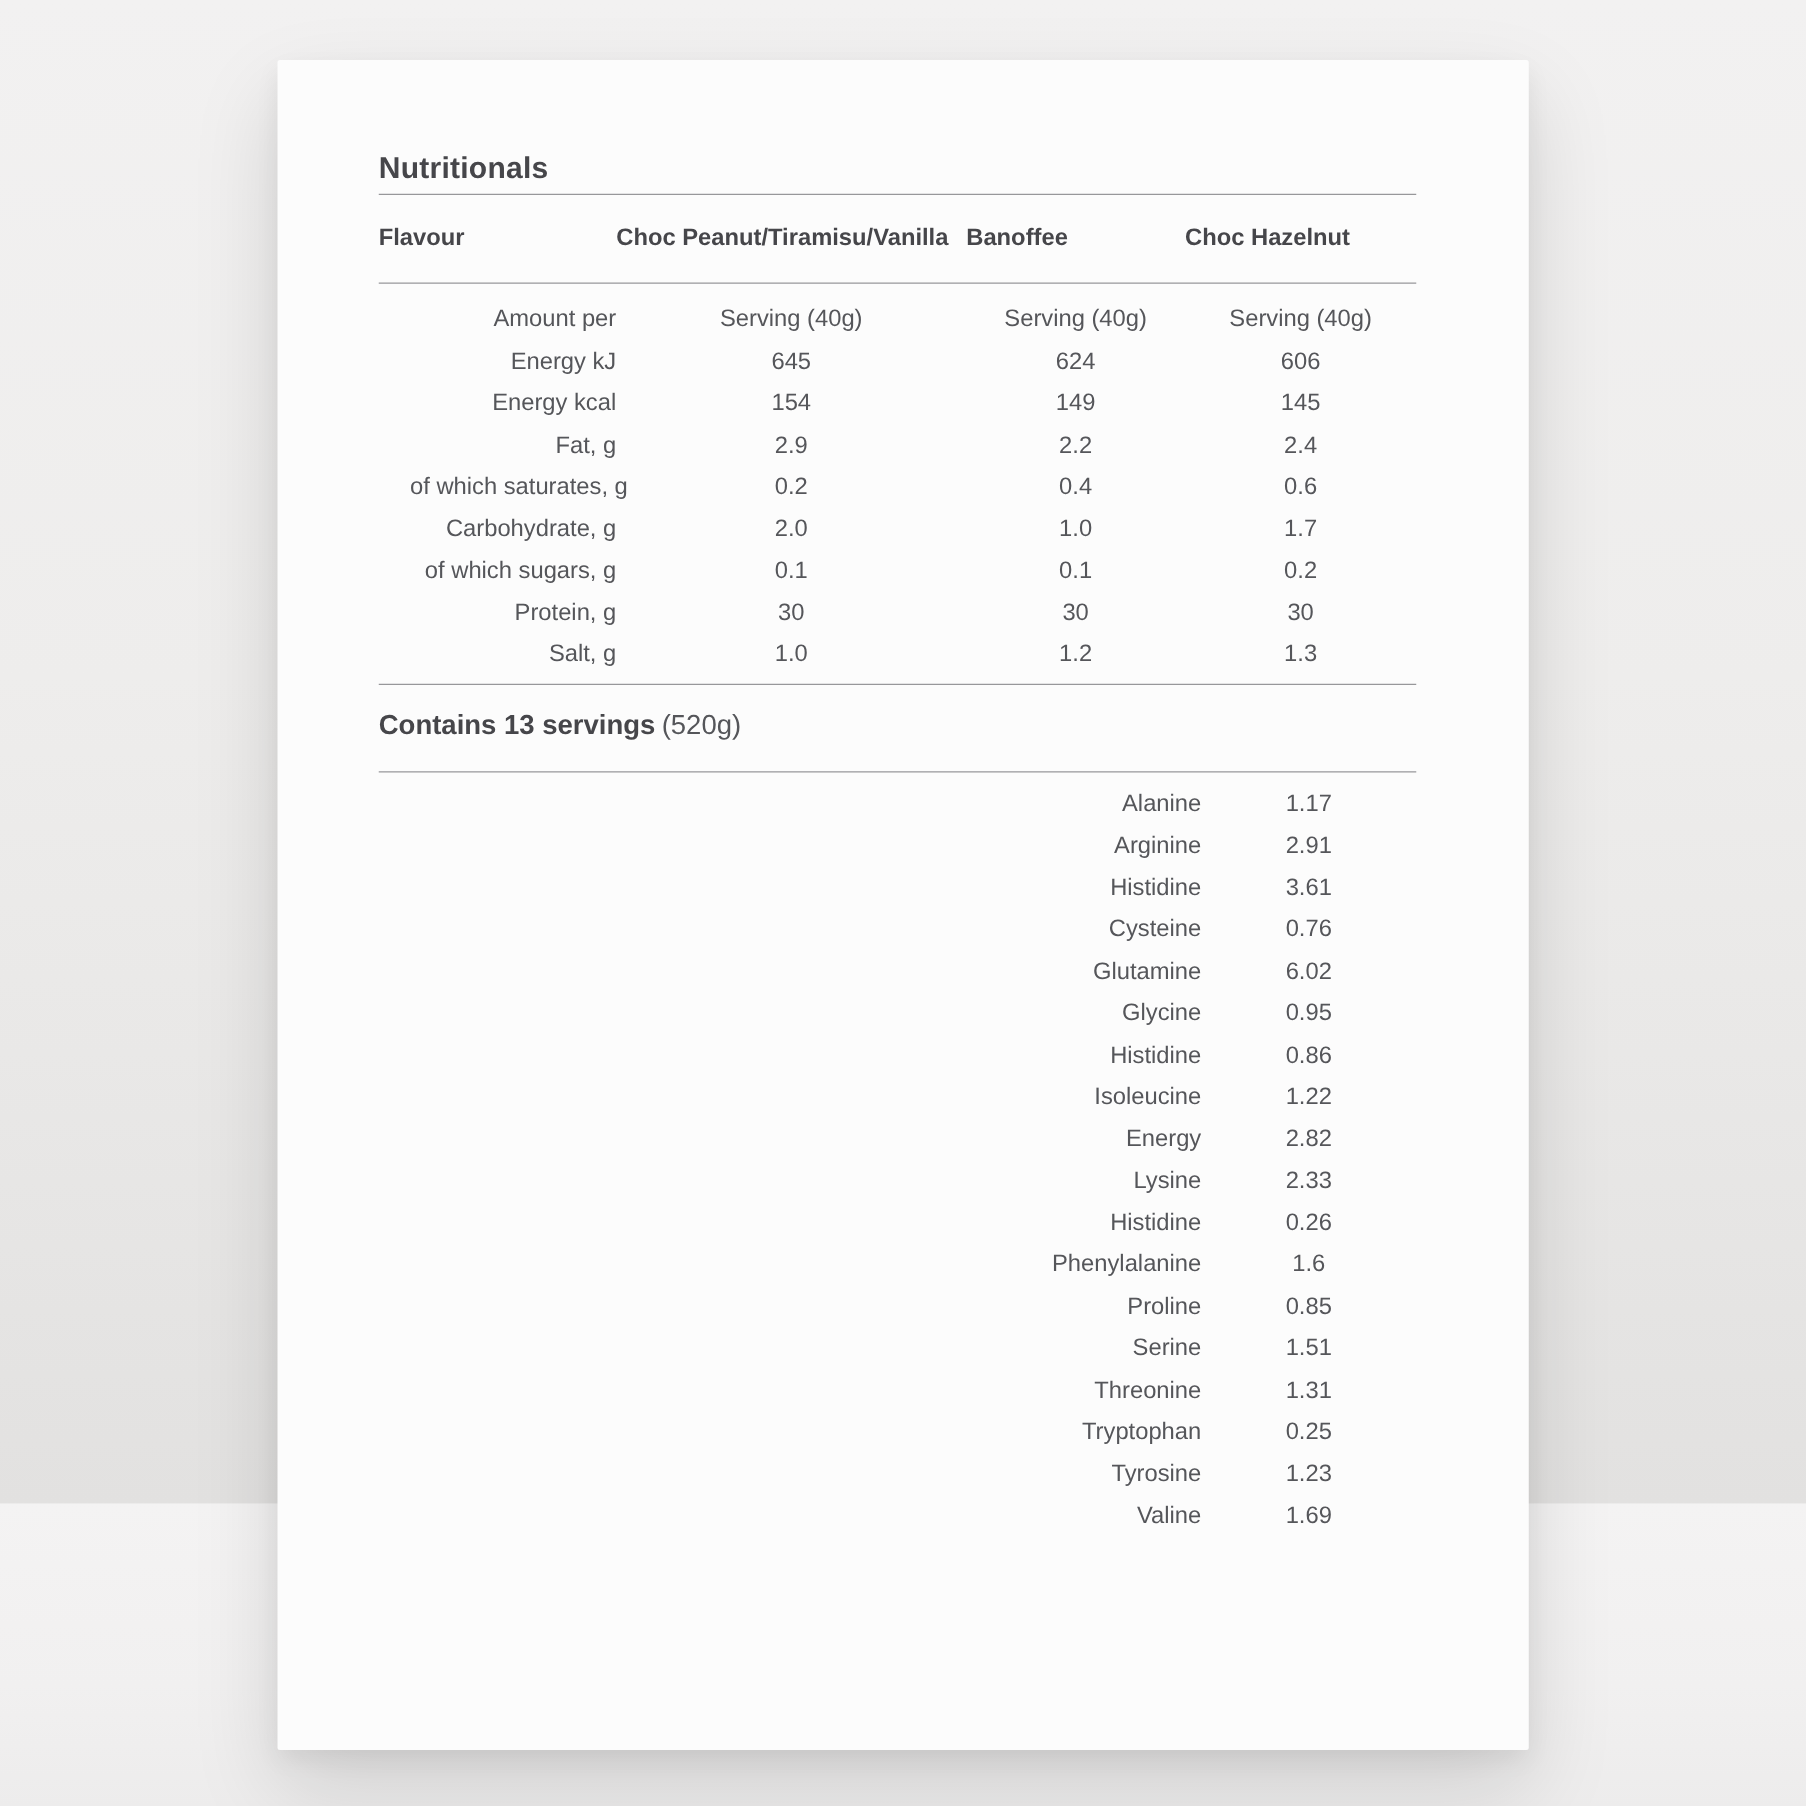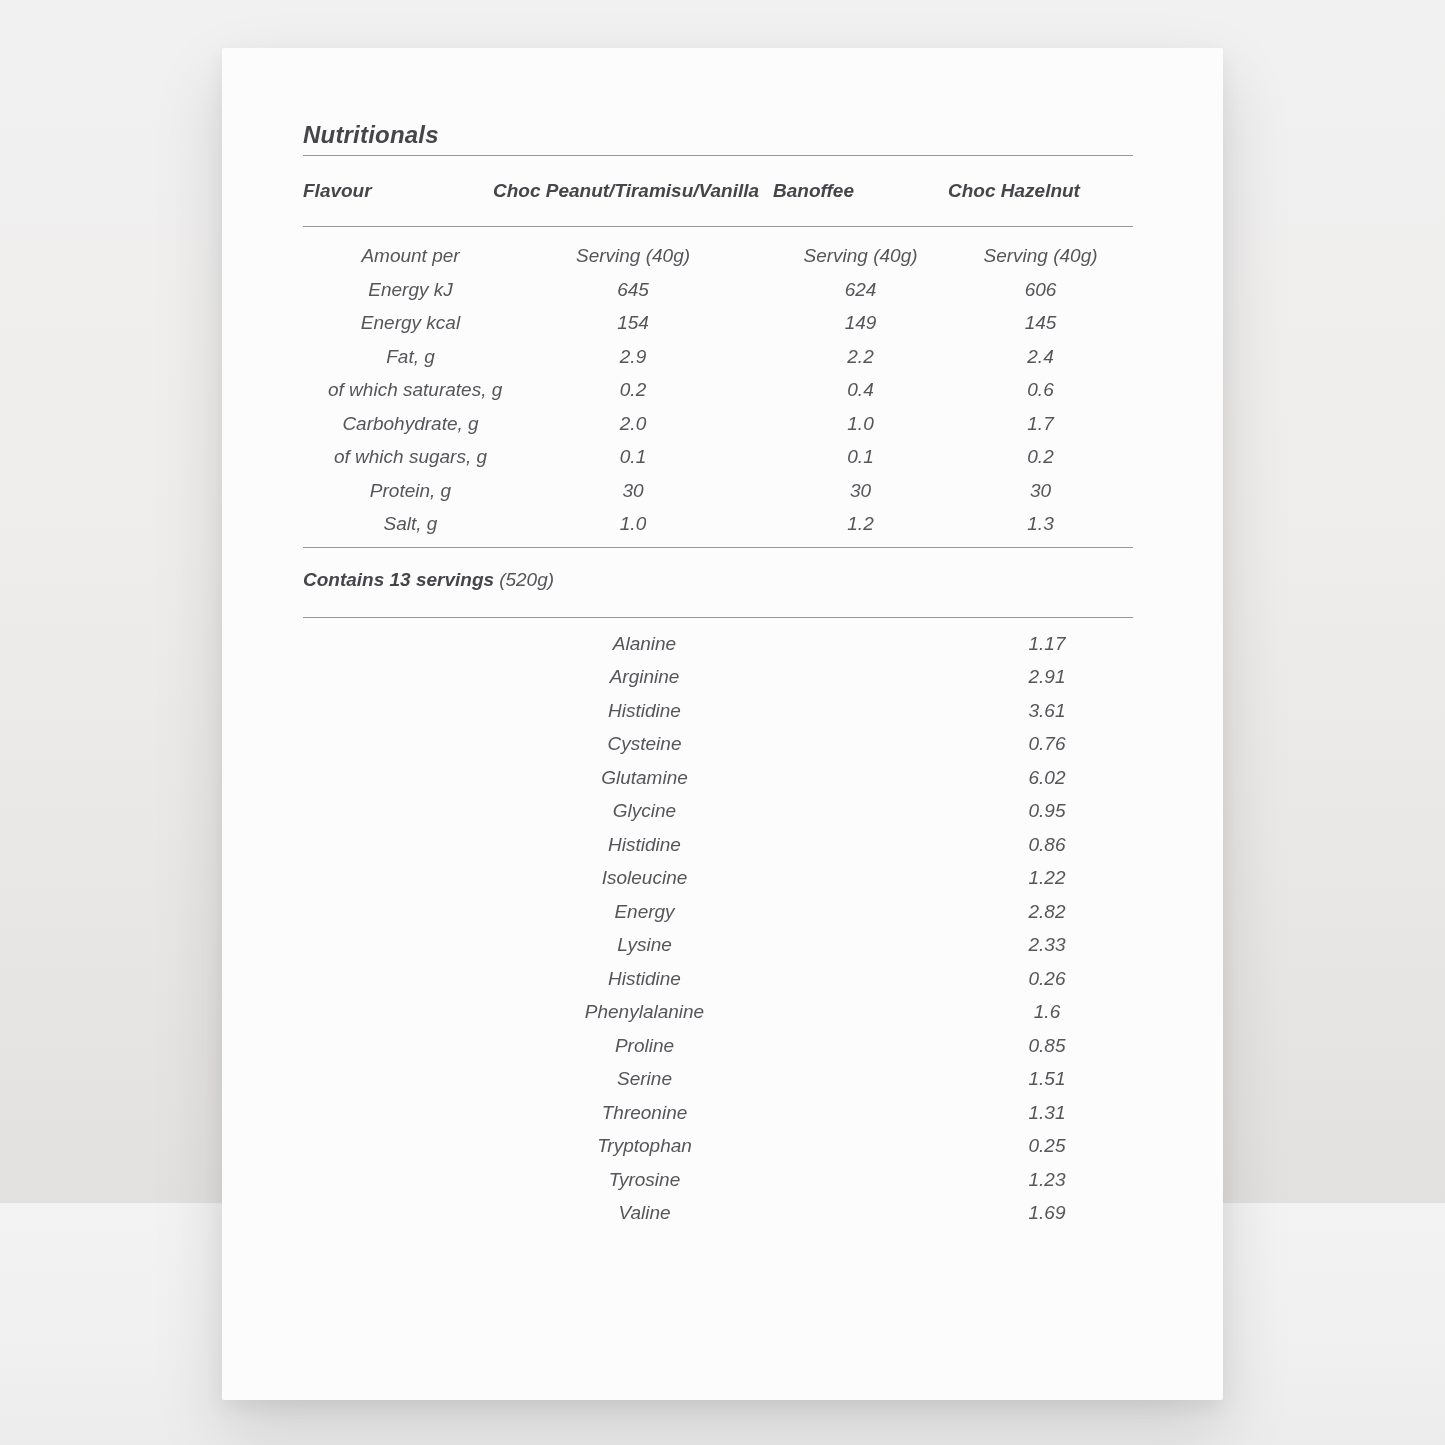--- a/index.html
+++ b/index.html
@@ -27,21 +27,20 @@
   }
   
   .card {
     position: absolute;
     left: 222px; top: 48px;
     width: 1001px; height: 1352px;
     background: var(--card-bg);
     border-radius: 2px;
     box-shadow: 0 30px 70px rgba(0,0,0,0.13), 0 8px 20px rgba(0,0,0,0.06);
     padding: 74px 90px 0 81px;
-    font-style: italic;
   }
   .page-title {
     font-size: 24px; line-height: 26px;
     font-weight: 700; color: var(--heading);
     letter-spacing: 0.2px;
   }
   hr.rule {
     border: none; border-top: 1px solid var(--rule);
     width: 100%; height: 0;
   }
@@ -62,24 +61,24 @@
   .head-cell.first { text-align: left; }
 
   .tbl { display: block; }
   .tbl-nutri { margin-top: 12px; }
   .tbl-amino { margin-top: 9px; }
   .tbl .row { height: 33.5px; align-items: center; }
   .cell {
     font-size: 19px; line-height: 33.5px;
     color: var(--body); text-align: center; white-space: nowrap;
   }
-  .cell.first { text-align: center; margin-left: 25px; }
+  .cell.first { text-align: right; margin-left: 25px; }
 
   .servings-note {
-    margin-top: 19px; font-size: 19px; line-height: 26px; color: var(--heading);
+    margin-top: 19px; font-size: 22px; line-height: 26px; color: var(--heading);
   }
   .servings-note .strong { font-weight: 700; }
   .servings-note .normal { font-weight: 400; color: var(--body); margin-left: 5px; }
 
   .amino-head { margin-top: 39px; align-items: center; }
   .amino-head .head-cell { line-height: 26px; }
 </style>
 </head>
 <body>
 

